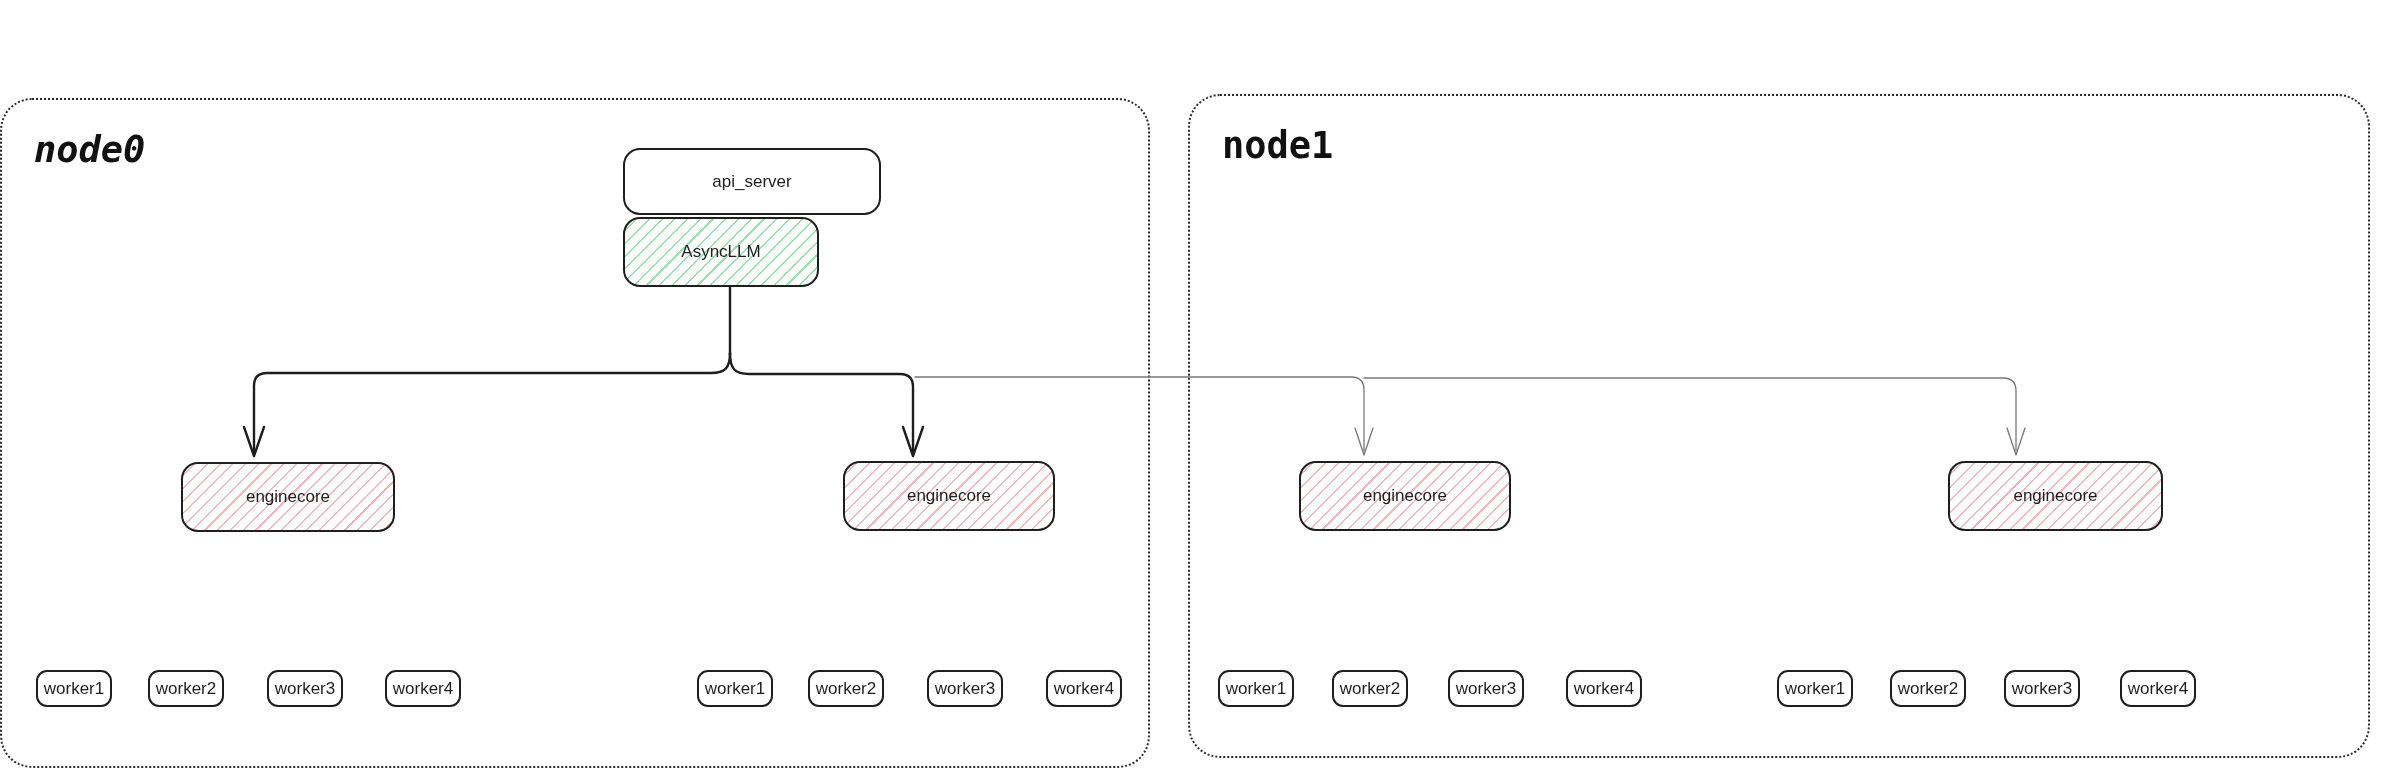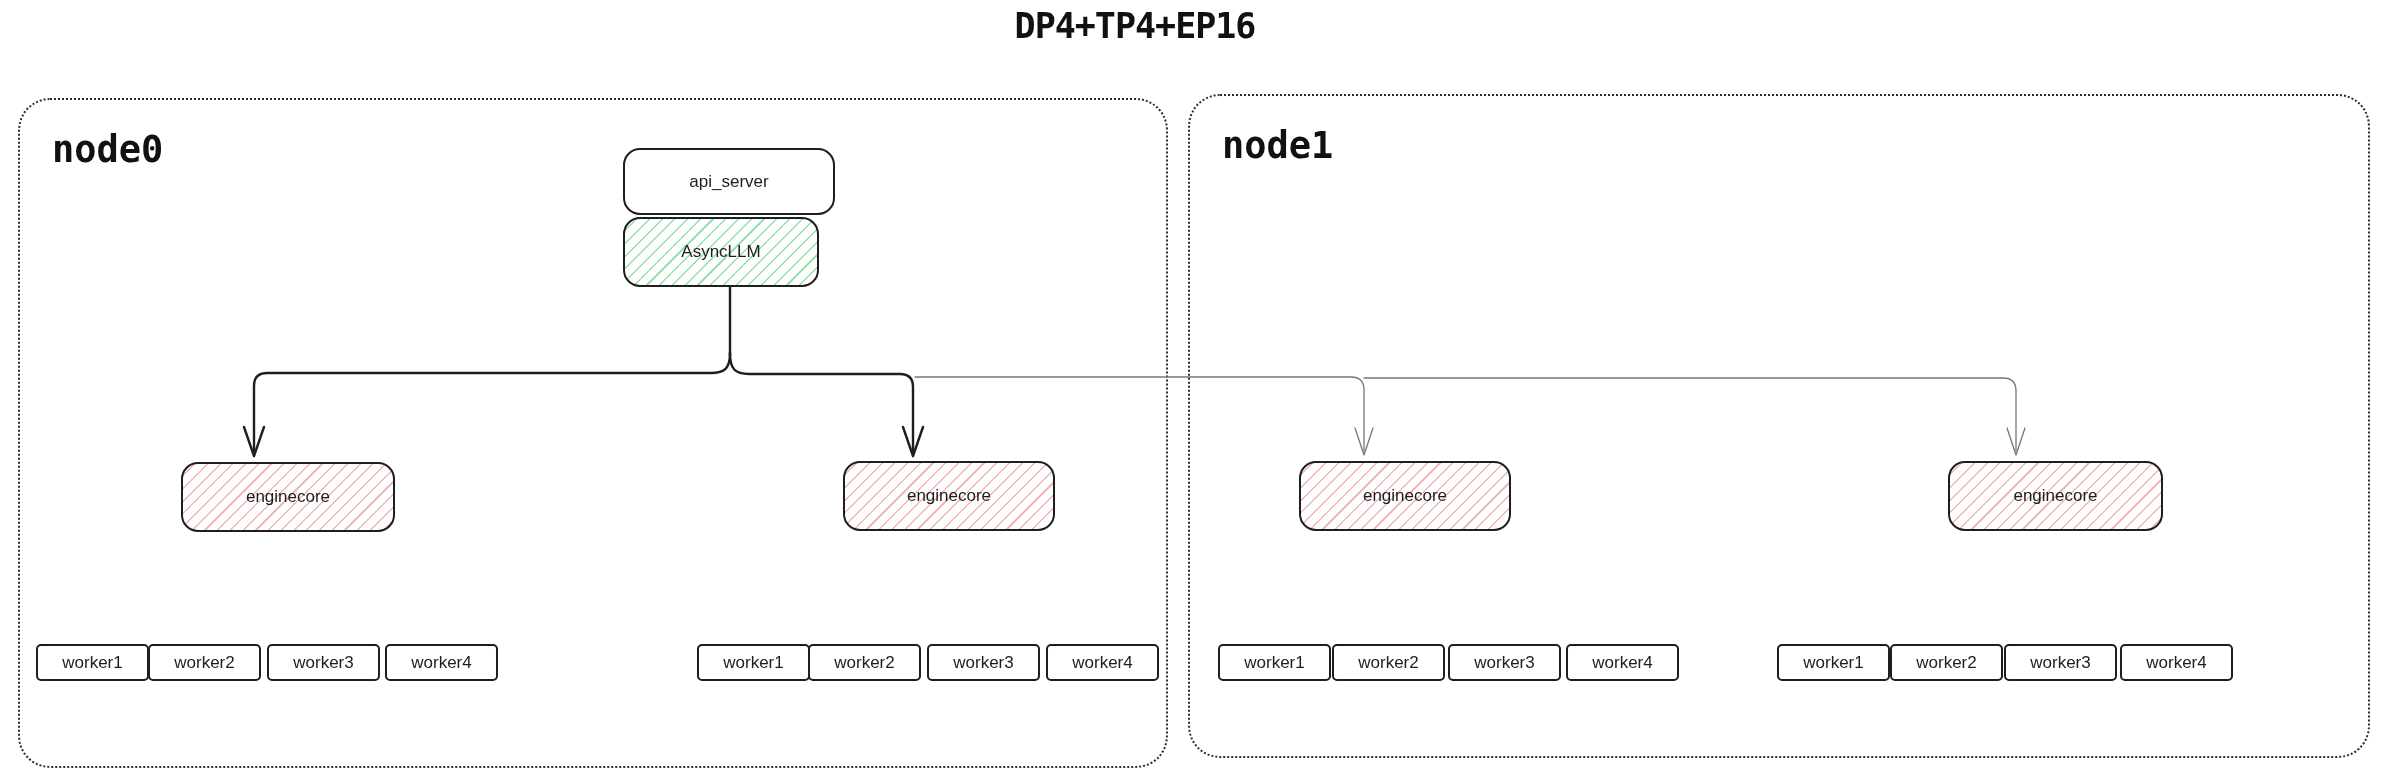--- a/index.html
+++ b/index.html
@@ -53,40 +53,40 @@
   .hatch-green{
     background-color:#ffffff;
     background-image:repeating-linear-gradient(135deg, rgba(0,0,0,0) 0px, rgba(0,0,0,0) 7.5px, #97e3a9 7.5px, #97e3a9 9px);
   }
   .hatch-red{
     background-color:#ffffff;
     background-image:repeating-linear-gradient(135deg, rgba(0,0,0,0) 0px, rgba(0,0,0,0) 7.5px, #f1b9b9 7.5px, #f1b9b9 9px);
     margin-left:35px;
   }
   .worker{
-    border-radius:5px;
+    border-radius:11px;
     border-width:2px;
     font-size:17px;
     height:37px;
-    width:113px;
+    width:76px;
+    margin-top:26px;
   }
   .connectors{
     position:absolute;
     left:0;top:0;width:2383px;height:773px;
     pointer-events:none;
   }
 </style>
 </head>
 <body>
 
 <div class="canvas">
 
-  <div class="title">DP4+TP4+EP16</div>
 
-  <div class="node" style="left:18px;top:98px;width:1146px;height:666px;">
+  <div class="node" style="left:0;top:98px;width:1146px;height:666px;font-style:italic;">
     <div class="node-label">node0</div>
   </div>
 
   <div class="node" style="left:1188px;top:94px;width:1178px;height:660px;">
     <div class="node-label">node1</div>
   </div>
 
   <svg class="connectors" viewBox="0 0 2383 773" width="2383" height="773">
 
     <path d="M730,287 L730,355" fill="none" stroke="#1e1e1e" stroke-width="2.4" stroke-linecap="round"></path>
@@ -97,21 +97,21 @@
     <path d="M730,353 C730,369 735,374 749,374 L900,374 Q913,374 913,387 L913,451" fill="none" stroke="#1e1e1e" stroke-width="2.4" stroke-linecap="round"></path>
     <path d="M903,427 L913,456 L923,427" fill="none" stroke="#1e1e1e" stroke-width="2.4" stroke-linecap="round" stroke-linejoin="round"></path>
 
     <path d="M915,377 L1351,377 Q1364,377 1364,390 L1364,451" fill="none" stroke="#777777" stroke-width="1.3" stroke-linecap="round"></path>
     <path d="M1355,428 L1364,455 L1373,428" fill="none" stroke="#777777" stroke-width="1.3" stroke-linecap="round" stroke-linejoin="round"></path>
 
     <path d="M1364,378 L2003,378 Q2016,378 2016,391 L2016,451" fill="none" stroke="#777777" stroke-width="1.3" stroke-linecap="round"></path>
     <path d="M2007,428 L2016,455 L2025,428" fill="none" stroke="#777777" stroke-width="1.3" stroke-linecap="round" stroke-linejoin="round"></path>
   </svg>
 
-  <div class="box big" style="left:623px;top:148px;width:212px;height:67px;">
+  <div class="box big" style="left:623px;top:148px;width:258px;height:67px;">
     <span>api_server</span>
   </div>
   <div class="box big hatch-green" style="left:623px;top:217px;width:196px;height:70px;">
     <span>AsyncLLM</span>
   </div>
 
   <div class="box big hatch-red" style="left:146px;top:462px;width:214px;height:70px;">
     <span>enginecore</span>
   </div>
   <div class="box big hatch-red" style="left:808px;top:461px;width:212px;height:70px;">

